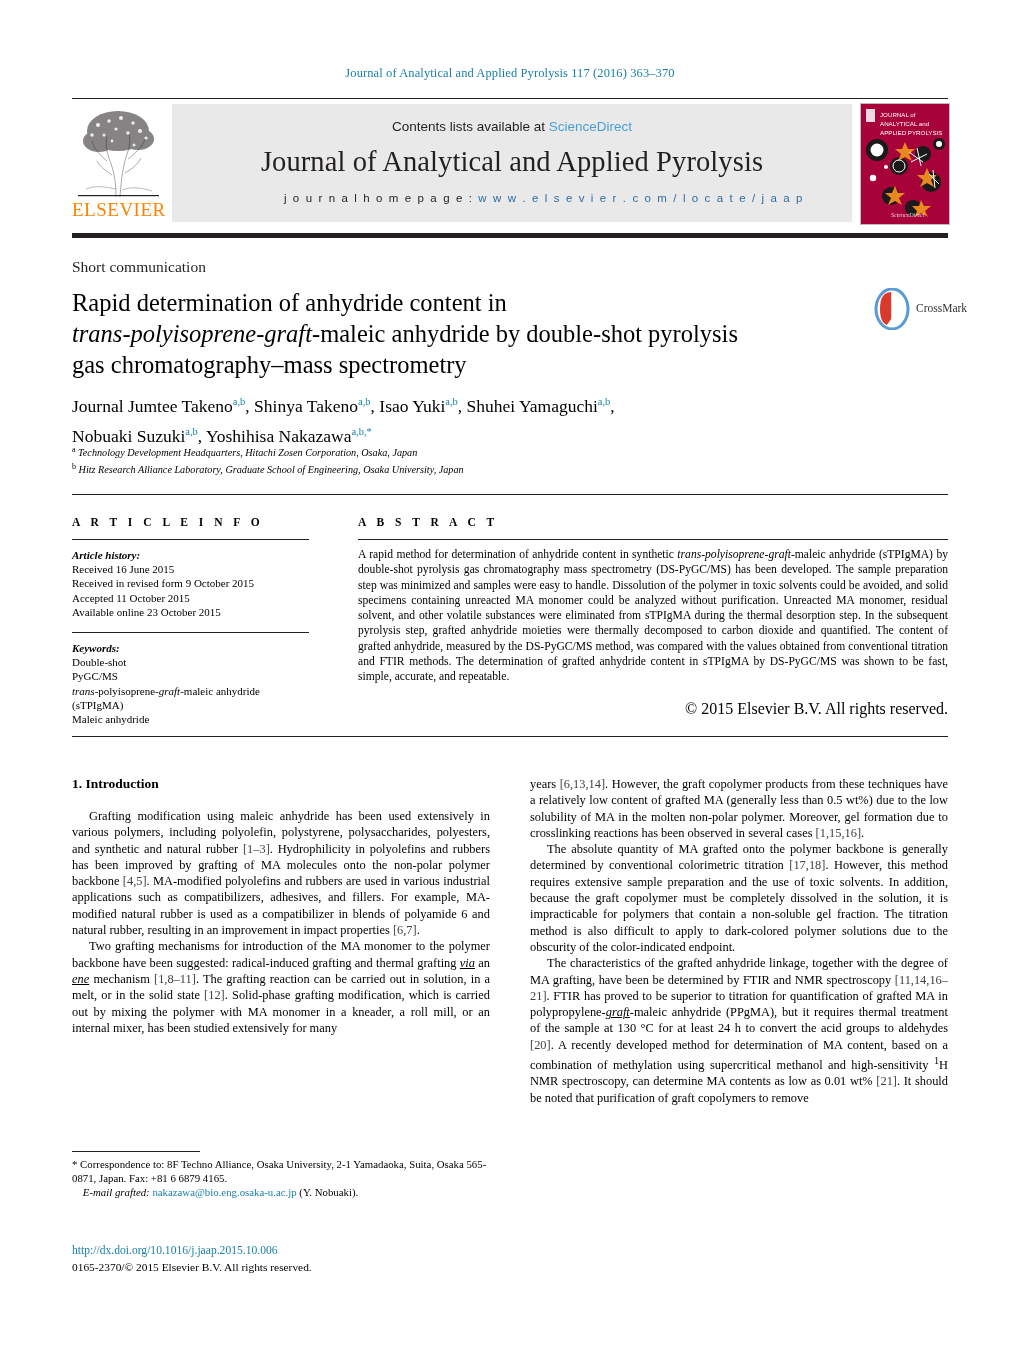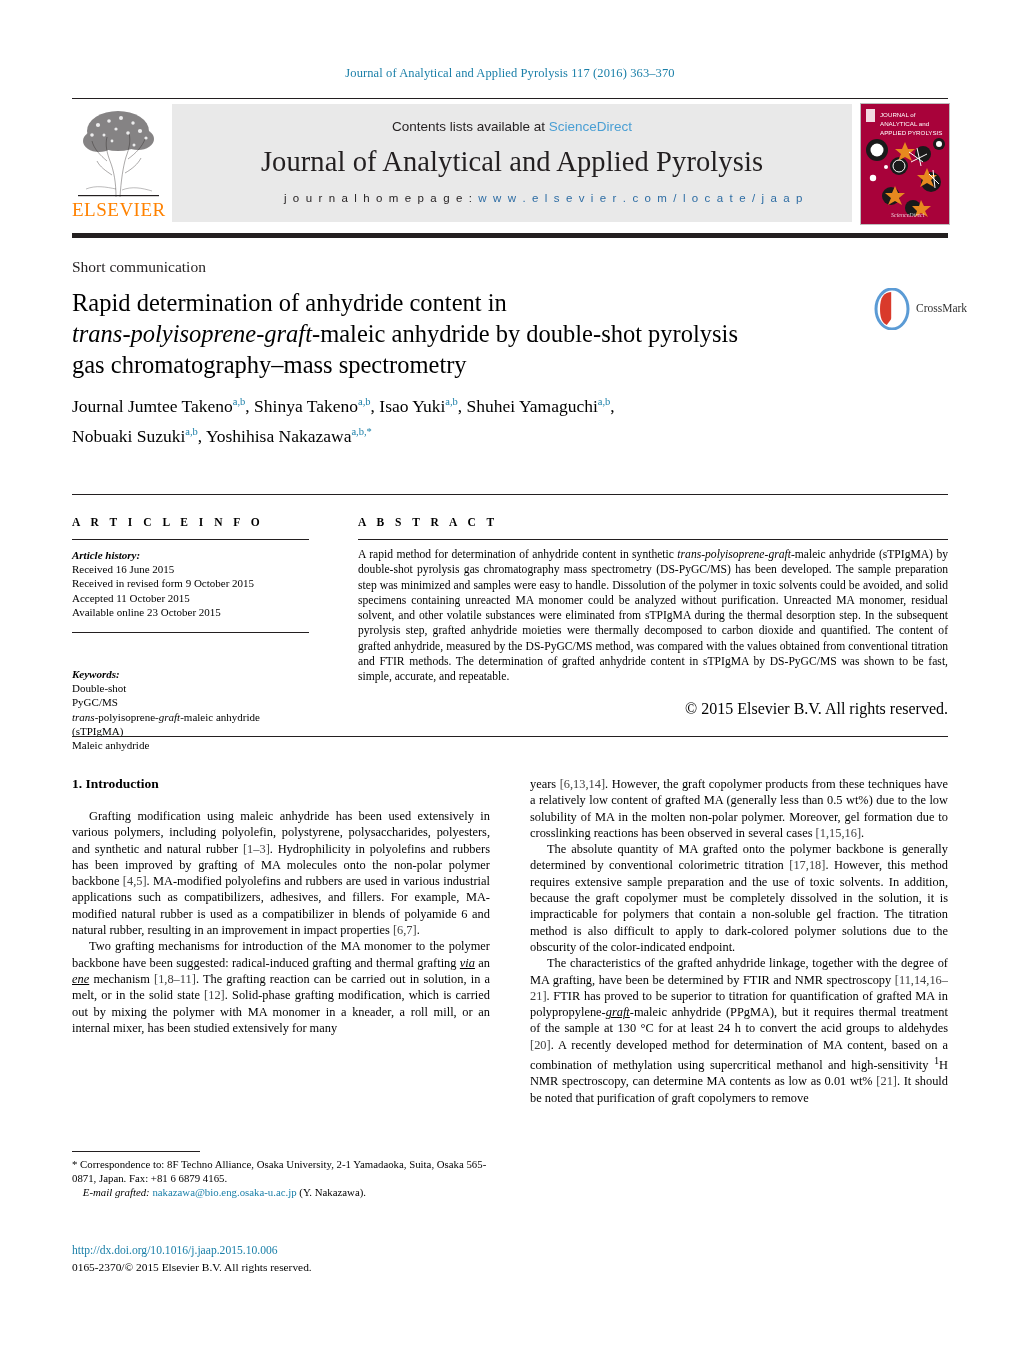--- a/index.html
+++ b/index.html
@@ -238,21 +238,20 @@
     height: 1px;
     background: #231f20;
   }
   .keywords {
     position: absolute;
     left: 72px; top: 641px;
     width: 250px;
     font-size: 11px;
     line-height: 14.2px;
     font-family: "Liberation Serif", serif;
-    margin-top: 26px;
   }
   .keywords .hl { font-style: italic; font-weight: bold; }
   .keywords i { font-style: italic; }
 
   .abstract-body {
     position: absolute;
     left: 358px; top: 547px;
     width: 590px;
     font-size: 11.6px;
     line-height: 15.3px;
@@ -456,20 +455,24 @@
       <rect x="19.2" y="4" width="1.6" height="34" fill="#ffffff"></rect>
     </svg>
     <span class="crossmark-label">CrossMark</span>
   </div>
 
   <div class="authors">
     <span>Journal Jumtee Takeno</span><sup>a,b</sup><span>, Shinya Takeno</span><sup>a,b</sup><span>, Isao Yuki</span><sup>a,b</sup><span>, Shuhei Yamaguchi</span><sup>a,b</sup>,<br>
     <span>Nobuaki Suzuki</span><sup>a,b</sup><span>, Yoshihisa Nakazawa</span><sup>a,b,*</sup>
   </div>
 
+  <div class="affiliations">
+    <sup>a</sup><span> Technology Development Headquarters, Hitachi Zosen Corporation, Osaka, Japan</span><br>
+    <sup>b</sup><span> Hitz Research Alliance Laboratory, Graduate School of Engineering, Osaka University, Japan</span>
+  </div>
 
   <div class="info-rule-top"></div>
   <div class="head-article-info">A R T I C L E    I N F O</div>
   <div class="head-abstract">A B S T R A C T</div>
   <div class="rule-info"></div>
   <div class="rule-abstract"></div>
 
   <div class="article-history">
     <span class="hl">Article history:</span><br>
     <span>Received 16 June 2015</span><br>
@@ -517,19 +520,19 @@
 
     <p class="para">
       <span>The characteristics of the grafted anhydride linkage, together with the degree of MA grafting, have been be determined by FTIR and NMR spectroscopy </span><span class="ref">[11,14,16–21]</span><span>. FTIR has proved to be superior to titration for quantification of grafted MA in polypropylene-</span><i>graft</i><span>-maleic anhydride (PPgMA), but it requires thermal treatment of the sample at 130 °C for at least 24 h to convert the acid groups to aldehydes </span><span class="ref">[20]</span><span>. A recently developed method for determination of MA content, based on a combination of methylation using supercritical methanol and high-sensitivity </span><sup>1</sup><span>H NMR spectroscopy, can determine MA contents as low as 0.01 wt% </span><span class="ref">[21]</span><span>. It should be noted that purification of graft copolymers to remove</span>
     </p>
   </div>
 
   <div class="footnote-rule"></div>
   <div class="footnote">
     <span>*</span><span> Correspondence to: 8F Techno Alliance, Osaka University, 2-1 Yamadaoka, Suita, Osaka 565-0871, Japan. Fax: +81 6 6879 4165.</span><br>
     &nbsp;&nbsp;&nbsp;&nbsp;<span class="em-label">E-mail grafted:</span>
-    <span class="link">nakazawa@bio.eng.osaka-u.ac.jp</span><span> (Y. Nakazawa).</span>
+    <span class="link">nakazawa@bio.eng.osaka-u.ac.jp</span><span> (Y. Nobuaki).</span>
   </div>
 
   <div class="doi-line">http://dx.doi.org/10.1016/j.jaap.2015.10.006</div>
   <div class="issn-line">0165-2370/© 2015 Elsevier B.V. All rights reserved.</div>
 
 </div>
 
 </body></html>

